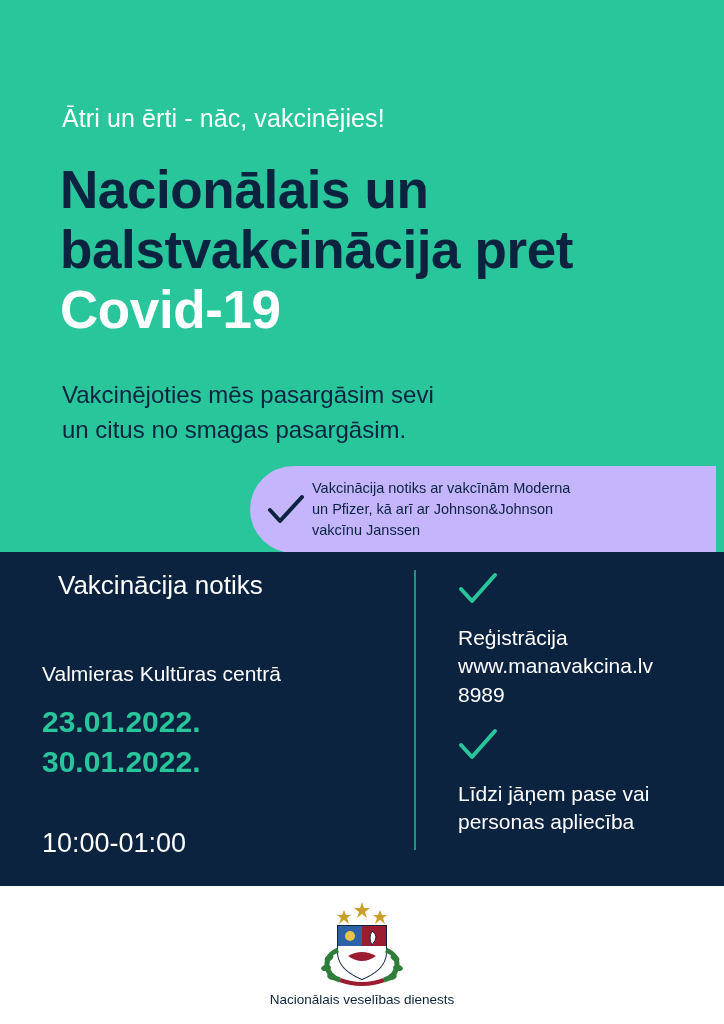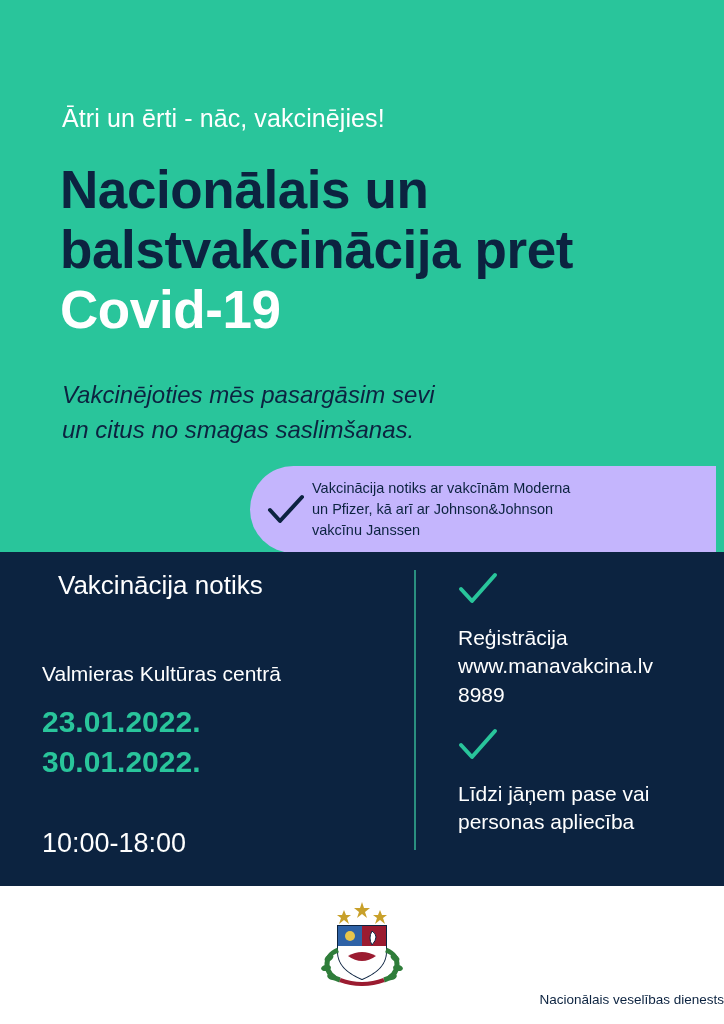--- a/index.html
+++ b/index.html
@@ -54,21 +54,20 @@
     color: #ffffff;
   }
   .subtext {
     position: absolute;
     left: 62px;
     top: 378px;
     width: 600px;
     font-size: 24px;
     line-height: 1.45;
     color: #0c2340;
-    font-style: italic;
   }
 
   
   .coral-banner {
     position: absolute;
     left: 250px;
     top: 466px;
     width: 466px;
     height: 87px;
     background: #c4b5fd;
@@ -182,21 +181,21 @@
     position: absolute;
     left: 50%;
     top: 14px;
     transform: translateX(-50%);
   }
   .footer-text {
     position: absolute;
     left: 0;
     top: 106px;
     width: 724px;
-    text-align: right;
+    text-align: center;
     font-size: 13.5px;
     color: #0c2340;
   }
 
   .checkmark-teal path,
   .checkmark-navy path {
     fill: none;
     stroke-linecap: round;
     stroke-linejoin: round;
   }
@@ -210,21 +209,21 @@
     <div class="kicker">Ātri un ērti - nāc, vakcinējies!</div>
 
     <div class="headline">
       <div>Nacionālais un</div>
       <div>balstvakcinācija pret</div>
       <div class="line3">Covid-19</div>
     </div>
 
     <div class="subtext">
       <div>Vakcinējoties mēs pasargāsim sevi</div>
-      <div>un citus no smagas saslimšanas.</div>
+      <div>un citus no smagas pasargāsim.</div>
     </div>
   </div>
 
   <div class="coral-banner">
     <div class="coral-check">
       <svg class="checkmark-navy" width="38" height="32" viewBox="0 0 38 32" aria-hidden="true">
         <path d="M3 16 L13 27 L35 3" stroke="#0c2340" stroke-width="4"></path>
       </svg>
     </div>
     <div class="coral-text">
@@ -238,21 +237,21 @@
   <div class="divider"></div>
 
   <div class="where-label">Vakcinācija  notiks</div>
   <div class="venue">Valmieras Kultūras centrā</div>
 
   <div class="dates">
     <div>23.01.2022.</div>
     <div>30.01.2022.</div>
   </div>
 
-  <div class="hours">10:00-18:00</div>
+  <div class="hours">10:00-01:00</div>
 
   <div class="right-block-1">
     <span>
       <svg class="checkmark-teal" width="40" height="34" viewBox="0 0 40 34" aria-hidden="true">
         <path d="M3 17 L14 29 L37 3" stroke="#29c59b" stroke-width="4"></path>
       </svg>
     </span>
     <div class="right-text">
       <div>Reģistrācija</div>
       <div>www.manavakcina.lv</div>

